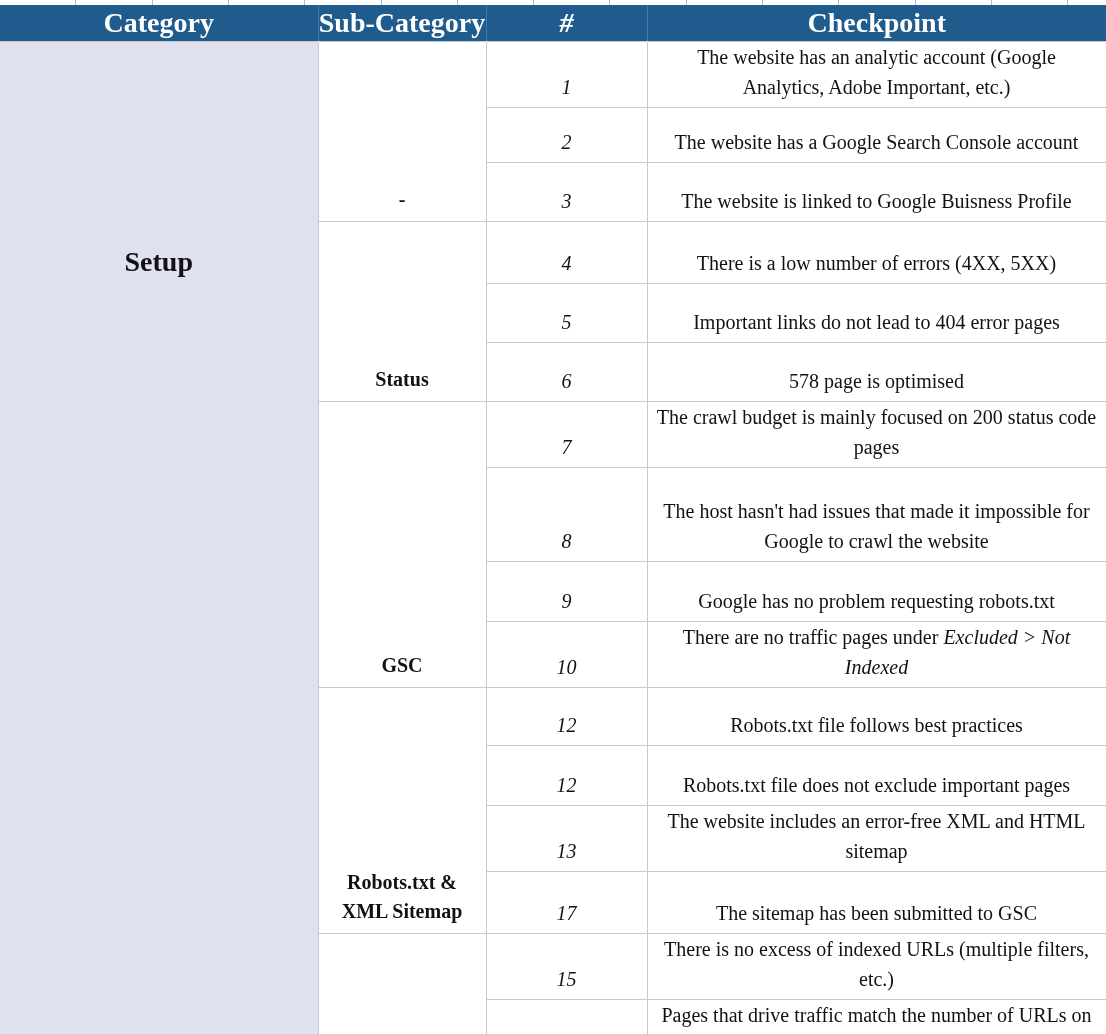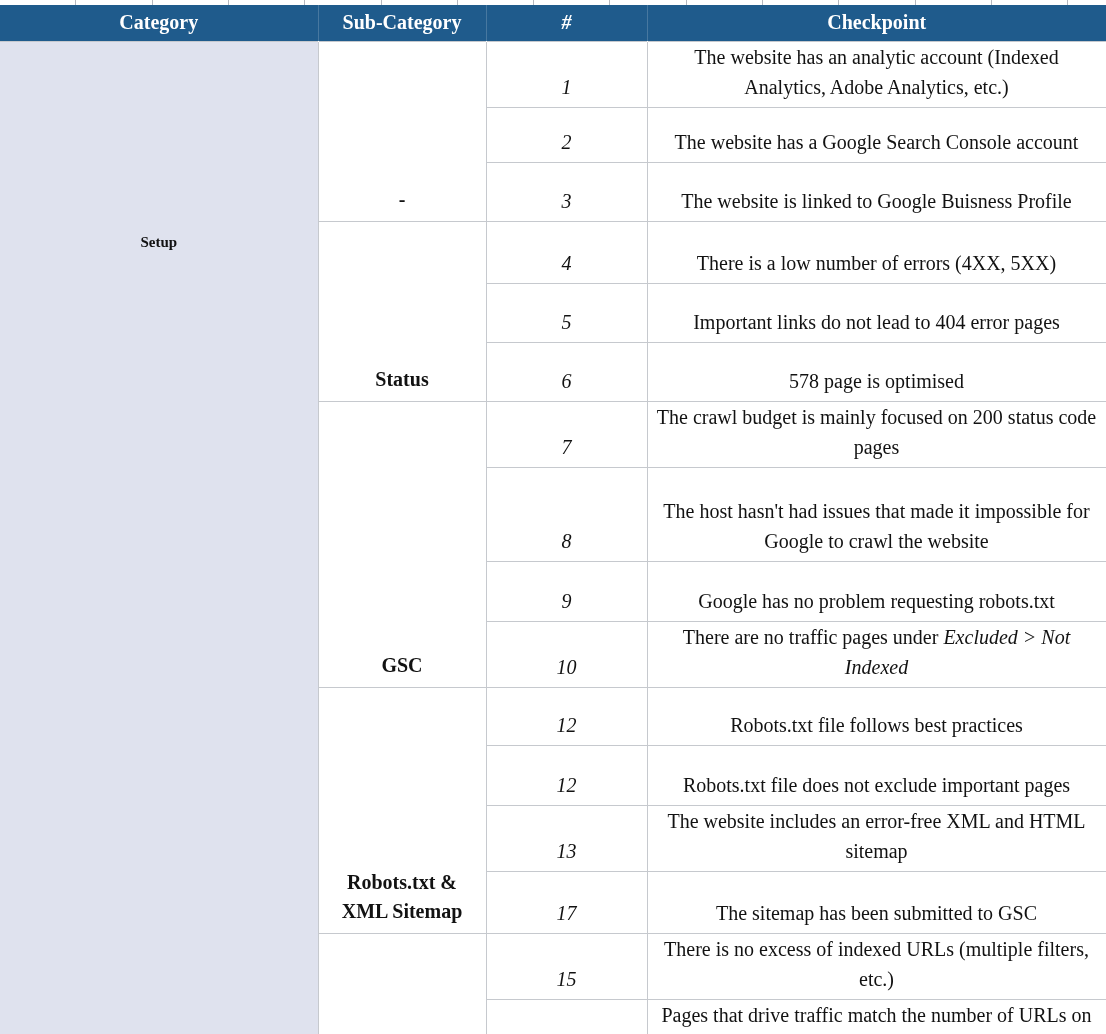--- a/index.html
+++ b/index.html
@@ -37,21 +37,21 @@
   table.checklist {
     width: 1106px;
     border-collapse: collapse;
     table-layout: fixed;
   }
   th {
     height: 36px;
     background: var(--header-bg);
     color: var(--header-fg);
     font-weight: bold;
-    font-size: 20px;
+    font-size: 28px;
     text-align: center;
     vertical-align: middle;
     border: none;
     border-right: 1px solid rgba(255,255,255,0.18);
   }
   th:last-child { border-right: none; margin-left: 40px; }
   th.num-h { font-style: italic; }
   td {
     border: 1px solid var(--grid);
     font-size: 20px;
@@ -59,26 +59,26 @@
     text-align: center;
     overflow: hidden;
   }
   td.category {
     background: var(--category-bg);
     border-left: none;
     position: relative;
   }
   .category-label {
     position: absolute;
-    top: 192px;
+    top: 204px;
     left: 0;
     width: 100%;
     text-align: center;
     font-weight: bold;
-    font-size: 15px;
+    font-size: 28px;
   }
   td.subcat {
     font-weight: bold;
     line-height: 29px;
     padding: 0 8px 7px 8px;
     background: #ffffff;
   }
   td.num {
     font-style: italic;
     padding-bottom: 8px;
@@ -112,21 +112,21 @@
       <th class="num-h">#</th>
       <th>Checkpoint</th>
     </tr>
 
     <tr style="height:61px">
       <td class="category" rowspan="17">
         <div class="category-label">Setup</div>
       </td>
       <td class="subcat" rowspan="3">-</td>
       <td class="num">1</td>
-      <td class="check">The website has an analytic account (Indexed Analytics, Adobe Analytics, etc.)</td>
+      <td class="check">The website has an analytic account (Google Analytics, Adobe Important, etc.)</td>
     </tr>
 
     <tr style="height:55px">
       <td class="num">2</td>
       <td class="check">The website has a Google Search Console account</td>
     </tr>
 
     <tr style="height:59px">
       <td class="num">3</td>
       <td class="check">The website is linked to Google Buisness Profile</td>

